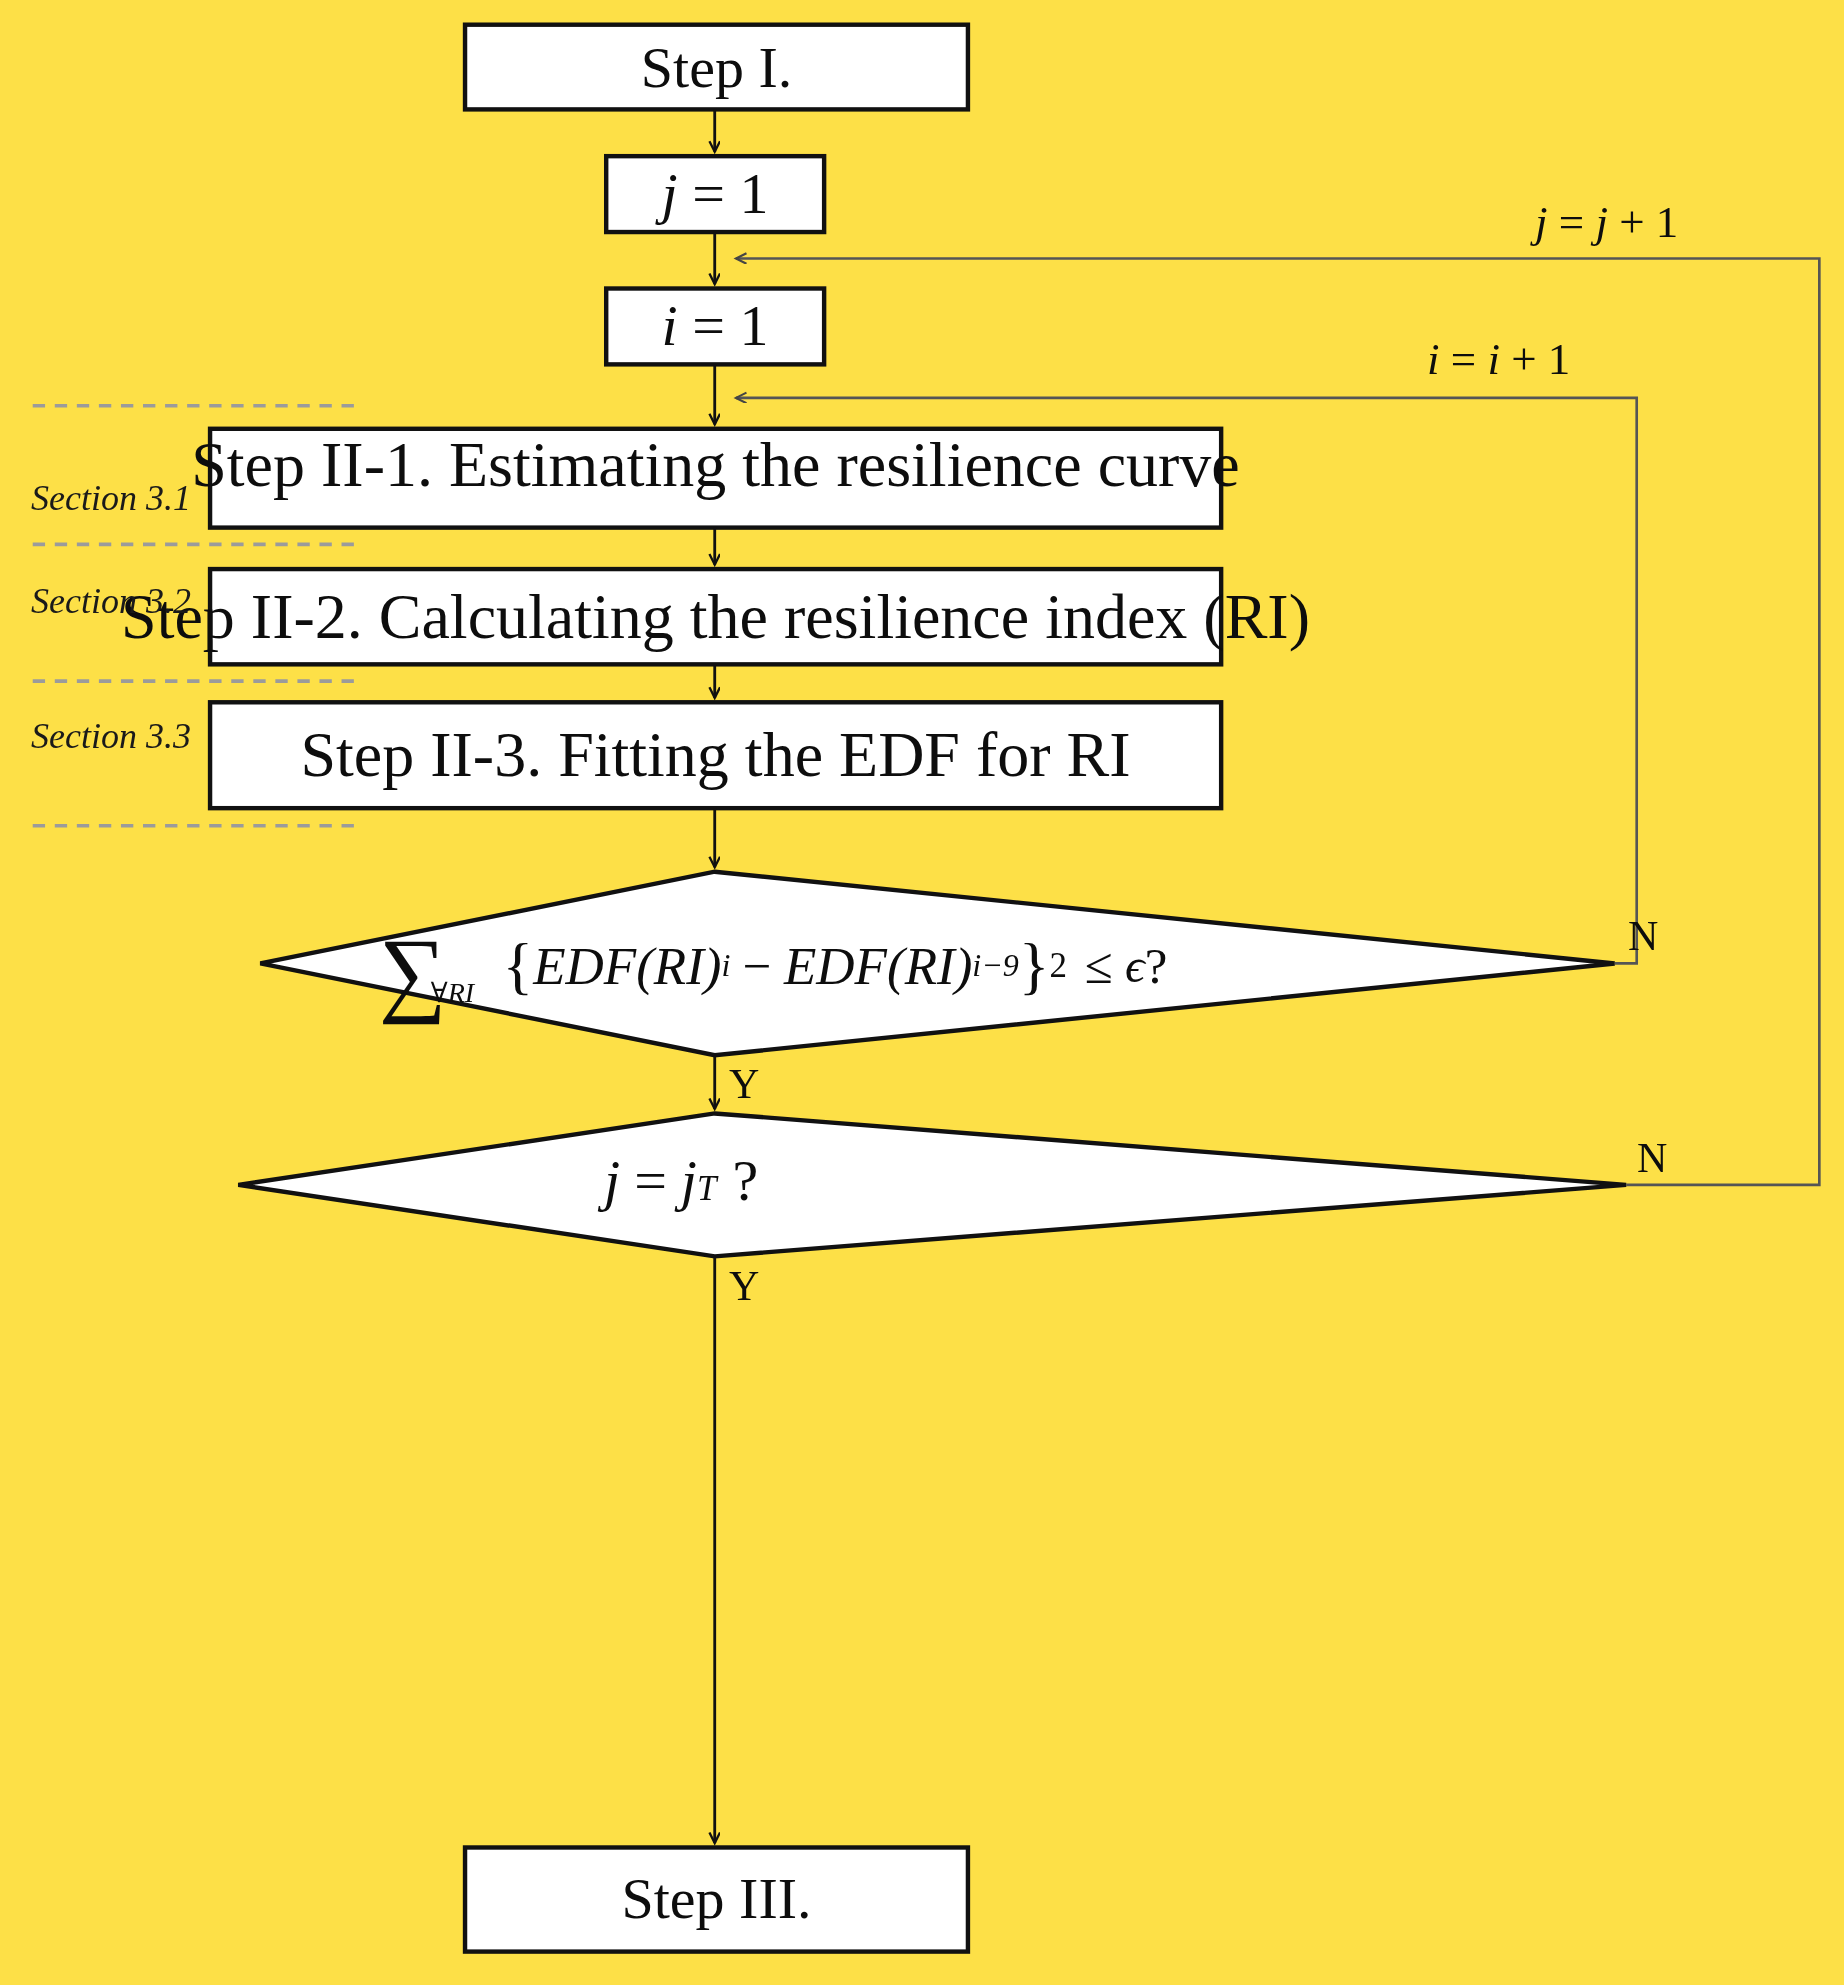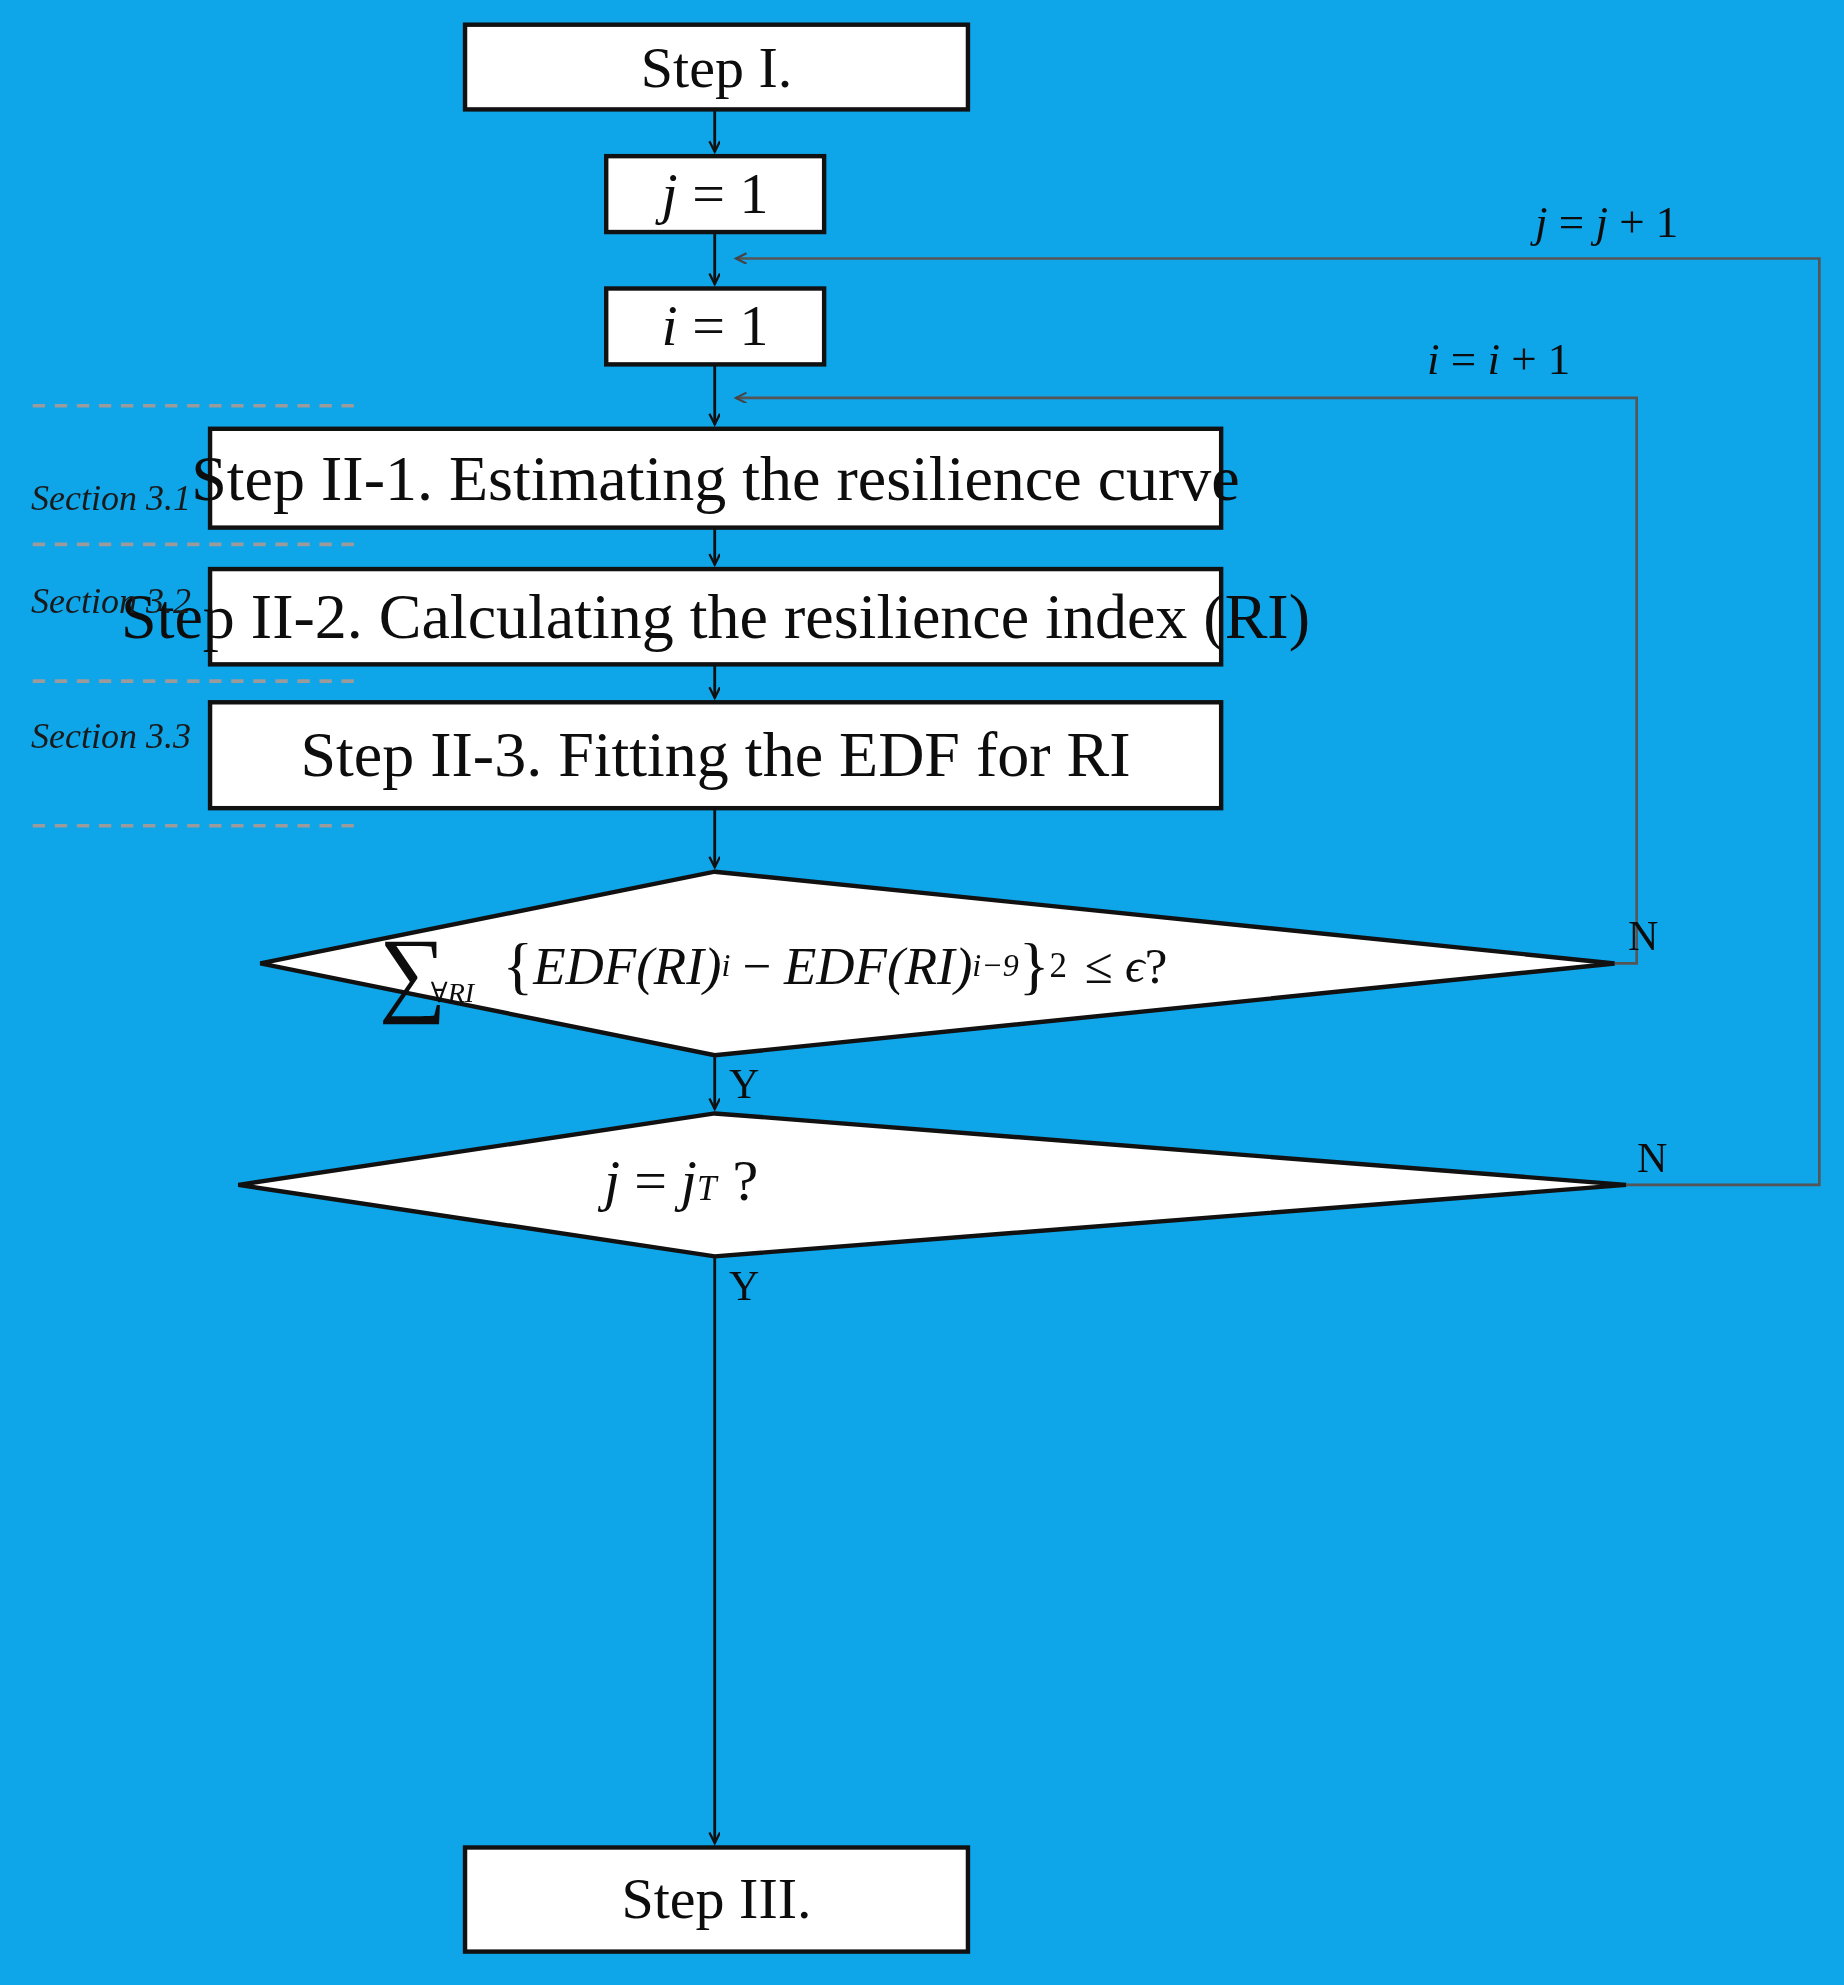--- a/index.html
+++ b/index.html
@@ -1,18 +1,18 @@
 <!DOCTYPE html>
 <html style="font-size:14px"><head>
 <meta charset="utf-8">
 <style>
   html,body{margin:0;padding:0;background:#ffffff;}
   body{width:1845px;height:1986px;overflow:hidden;
        font-family:"Liberation Serif","DejaVu Serif",serif;}
-  #stage{position:relative;width:1845px;height:1986px;background:#0ea5e9;}
+  #stage{position:relative;width:1845px;height:1986px;background:#fde047;}
   svg#chart{position:absolute;left:0;top:0;width:1845px;height:1986px;}
   .nodeText{position:absolute;display:flex;align-items:center;justify-content:center;
             color:#0d0d0d;white-space:nowrap;line-height:1;}
   .boxlabel{font-size:58px;font-family:"Liberation Serif","DejaVu Serif",serif;}
   .bigbox{font-size:64px;}
   .mathi{font-style:italic;}
   .sectionlabel{position:absolute;font-style:italic;font-size:36px;color:#1a1a1a;
                 font-family:"Liberation Serif","DejaVu Serif",serif;white-space:nowrap;}
   .looplabel{position:absolute;font-size:45px;color:#0d0d0d;white-space:nowrap;
              font-family:"Liberation Serif","DejaVu Serif",serif;}
@@ -78,21 +78,21 @@
   <div class="nodeText boxlabel" style="left:465px;top:25px;width:503px;height:85px;">Step I.</div>
 
   <div class="nodeText boxlabel" style="left:606px;top:156px;width:218px;height:76px;">
     <span class="mathi">j</span>&nbsp;<span>=</span>&nbsp;<span>1</span>
   </div>
 
   <div class="nodeText boxlabel" style="left:606px;top:288px;width:218px;height:76px;">
     <span class="mathi">i</span>&nbsp;<span>=</span>&nbsp;<span>1</span>
   </div>
 
-  <div class="nodeText bigbox" style="left:210px;top:429px;width:1011px;height:99px;text-align:center;">Step II-1. Estimating the resilience curve</div>
+  <div class="nodeText bigbox" style="left:210px;top:415px;width:1011px;height:99px;text-align:center;">Step II-1. Estimating the resilience curve</div>
 
   <div class="nodeText bigbox" style="left:210px;top:569px;width:1011px;height:95px;">Step II-2. Calculating the resilience index (RI)</div>
 
   <div class="nodeText bigbox" style="left:210px;top:702px;width:1011px;height:106px;">Step II-3. Fitting the EDF for RI</div>
 
   <div class="nodeText boxlabel" style="left:465px;top:1847px;width:503px;height:104px;">Step III.</div>
 
   <div class="formula" style="left:379px;top:918px;display:flex;align-items:center;">
     <span class="sig">∑</span>
       <span class="sigsub">∀RI</span>

